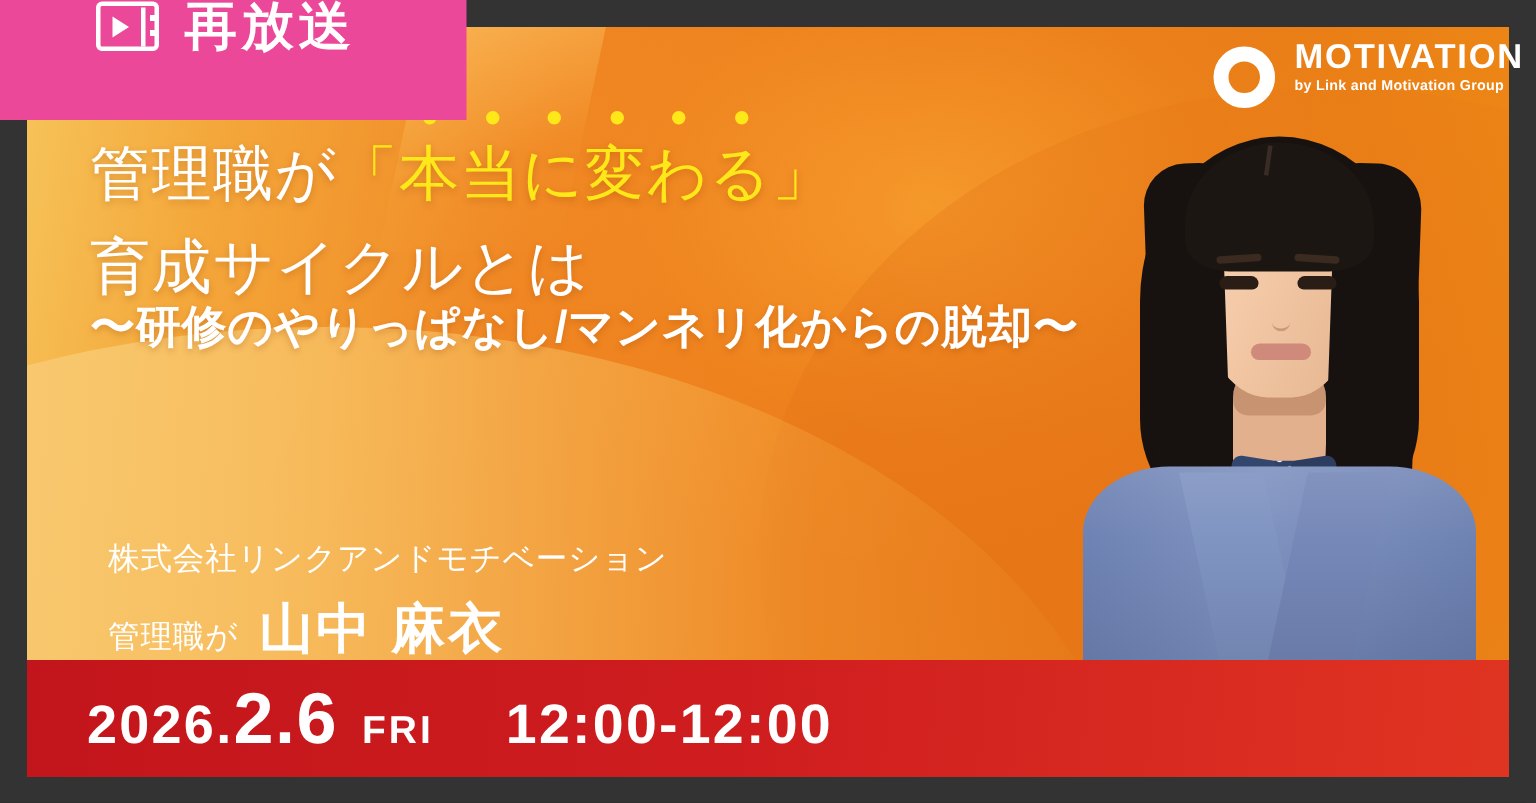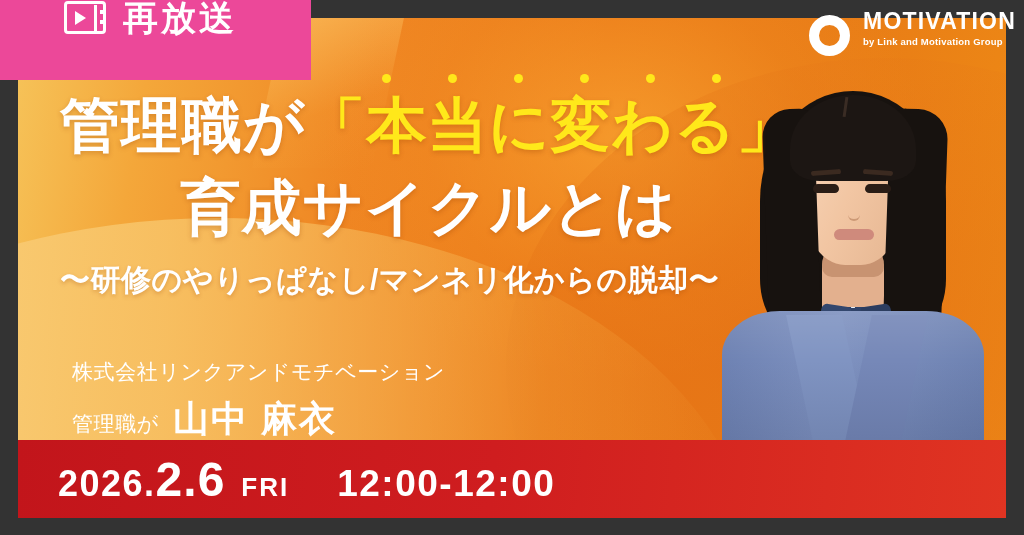--- a/index.html
+++ b/index.html
@@ -159,21 +159,21 @@
     font-weight: bold;
     letter-spacing: 3px;
     line-height: 1;
     white-space: nowrap;
   }
 
   
   .logo {
     position: absolute;
     right: 8px;
-    top: 10px;
+    top: 26px;
     display: flex;
     align-items: flex-start;
     gap: 13px;
     z-index: 5;
   }
   .logo-mark {
     width: 41px;
     height: 41px;
     border-radius: 50%;
     border: 10px solid #ffffff;
@@ -200,27 +200,27 @@
   
   .copy {
     position: absolute;
     left: 60px;
     top: 96px;
     z-index: 4;
   }
   .h-line {
     line-height: 1;
     white-space: nowrap;
-    font-weight: bold;
-    color: #ffffff;
-    font-size: 60px;
+    font-weight: normal;
+    color: #ffffff;
+    font-size: 40px;
     letter-spacing: 1px;
     text-shadow: 0 2px 5px rgba(150,60,0,0.30);
   }
-  .h-line.l2 { margin-top: 22px; text-align: center; }
+  .h-line.l2 { margin-top: 22px; }
   .hl-accent {
     color: #ffe81a;
     text-shadow: 0 2px 5px rgba(150,60,0,0.30);
   }
   
   .emph {
     position: relative;
     display: inline-block;
   }
   .emph .dots {
@@ -235,21 +235,20 @@
   }
   .emph .dots i {
     display: block;
     width: 9px;
     height: 9px;
     border-radius: 50%;
     background: #ffe81a;
   }
 
   .subhead {
-    margin-top: 22px;
     color: #ffffff;
     font-size: 30px;
     font-weight: bold;
     letter-spacing: 0.5px;
     white-space: nowrap;
     text-shadow: 0 2px 4px rgba(150,60,0,0.28);
   }
 
   .speaker {
     position: absolute;

